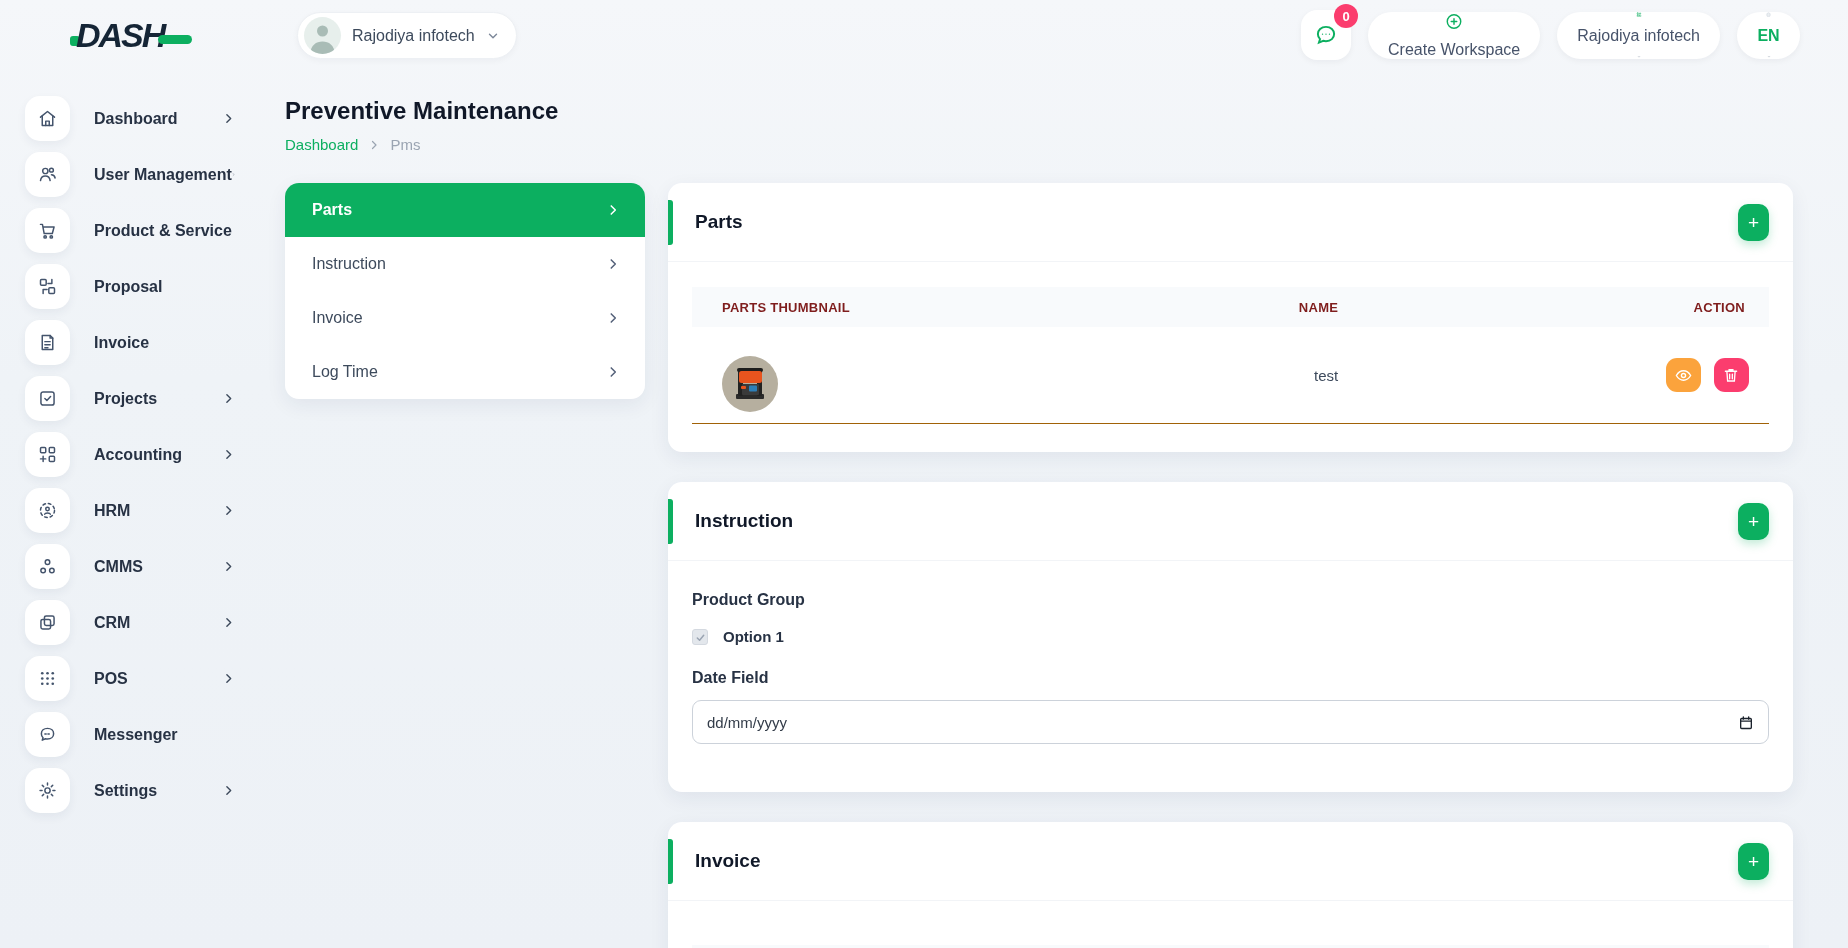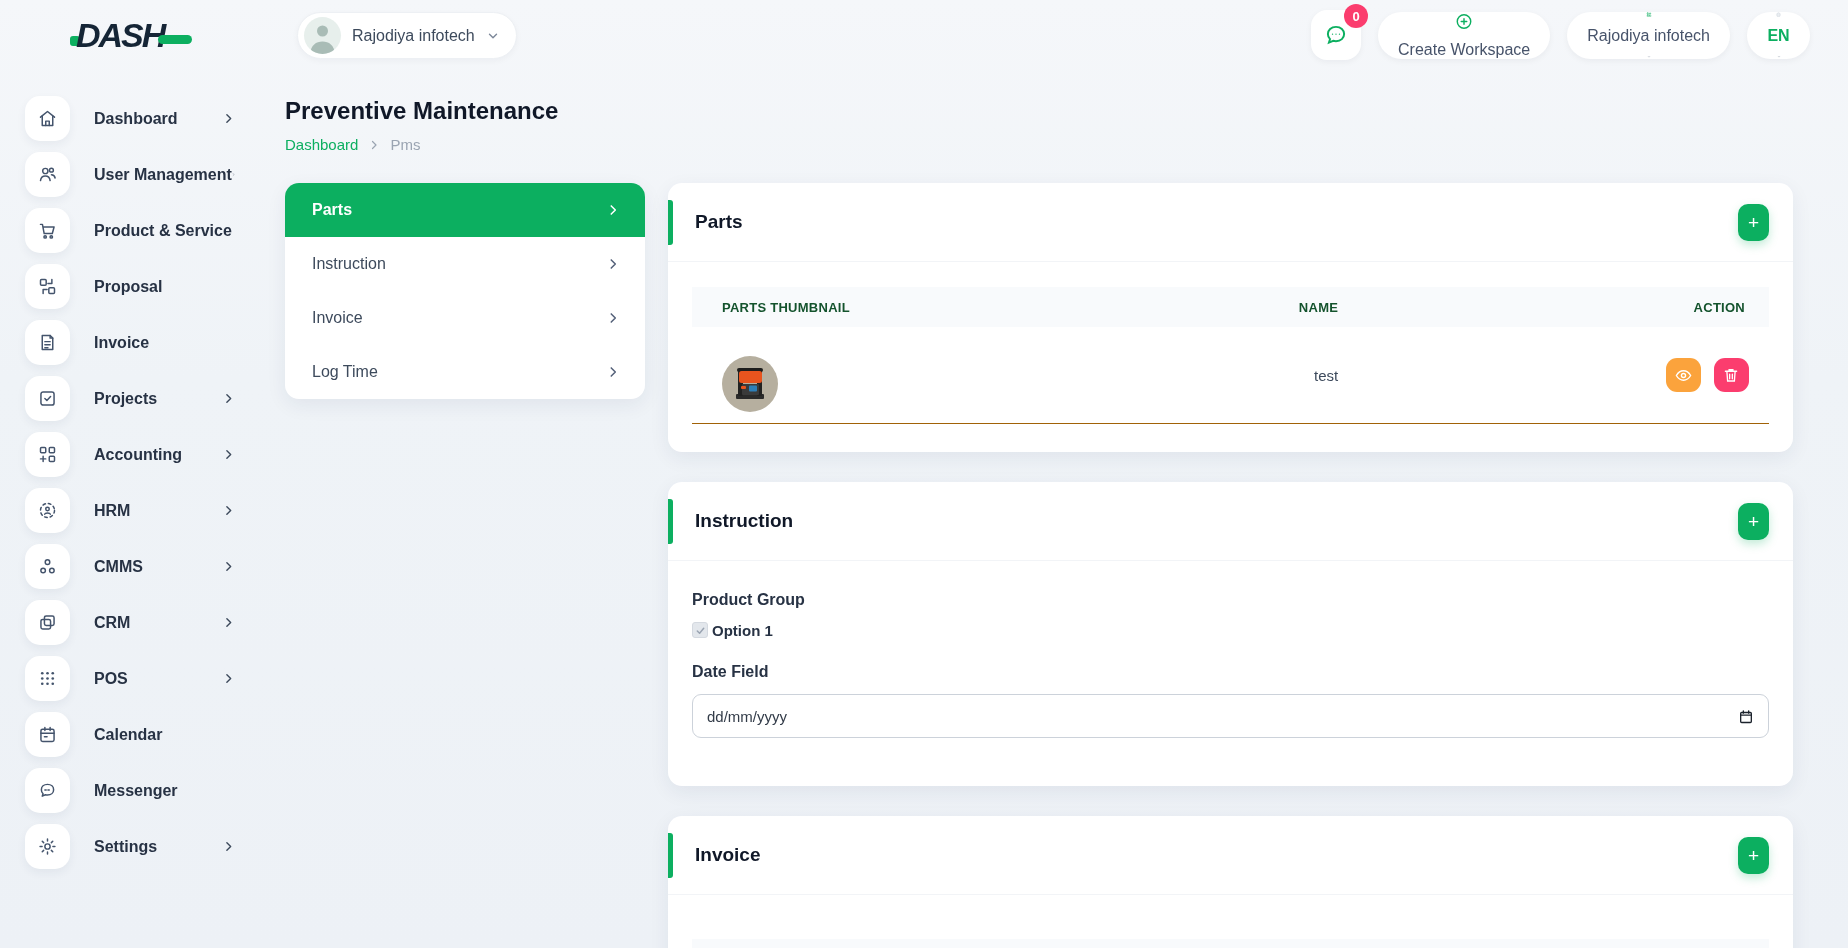--- a/index.html
+++ b/index.html
@@ -6,21 +6,21 @@
   html,body { width:1848px; height:948px; overflow:hidden; }
   body {
     font-family:"Liberation Sans","DejaVu Sans",sans-serif;
     background:linear-gradient(180deg,#f5f7fa 0%,#eff3f7 40%,#edf1f6 100%);
     color:#1f2937;
     position:relative;
   }
   svg { display:block; }
 
   
-  .topbar { position:absolute; top:0; left:0; right:2px; height:71px;text-align:center; }
+  .topbar { position:absolute; top:0; left:0; right:12px; height:71px;text-align:center; }
   .logo { position:absolute; left:70px; top:16px; display:flex; align-items:center; cursor:pointer; }
   .logo-text { font-size:34px; font-weight:700; letter-spacing:-2px; color:#152536; font-style:italic; }
   .logo-dot { width:10px; height:10px; border-radius:3px; background:#0caf60; margin-right:-4px; margin-top:10px; }
   .logo-dash { width:34px; height:9px; border-radius:5px; background:#0caf60; margin-left:-6px; margin-top:8px; }
 
   .user-pill { position:absolute; left:297px; top:12px; height:47px; background:#fff;
     border:1px solid #edf0f4; border-radius:24px; display:flex; align-items:center;
     padding:0 16px 0 6px; gap:11px; box-shadow:0 2px 6px rgba(16,24,40,.04); cursor:pointer; }
   .avatar { width:37px; height:37px; border-radius:50%; background:#e7efec; overflow:hidden;
     display:flex; align-items:flex-end; justify-content:center; }
@@ -72,35 +72,35 @@
     border-radius:0 3px 3px 0; }
   .card-title { font-size:19px; font-weight:700; color:#101828; }
   .add-btn { margin-left:auto; width:31px; height:37px; background:#0caf60; border:none; border-radius:10px;
     color:#fff; font-size:19px; line-height:1; display:flex; align-items:center; justify-content:center;
     cursor:pointer; box-shadow:0 4px 10px rgba(12,175,96,.25); }
   .card-body { padding:25px 24px 28px; }
 
   
   .tbl { width:100%; }
   .tbl-head { display:flex; background:#f8fafc; height:40px; align-items:center;
-    font-size:13px; font-weight:700; color:#14532d; letter-spacing:.02em; }
+    font-size:13px; font-weight:700; color:#7f1d1d; letter-spacing:.02em; }
   .tbl-row { display:flex; align-items:center; height:97px; border-bottom:1px solid #a16207; font-size:15px; color:#3d4a5c; }
   .c1 { width:25%; padding-left:30px; }
   .c2 { width:35%; text-align:right; }
   .c3 { width:40%; text-align:right; padding-right:24px; }
   .thumb { width:56px; height:56px; border-radius:50%; margin-left:50px; overflow:hidden; }
   .row-actions { display:flex; gap:13px; justify-content:flex-end; padding-right:20px; width:40%; }
   .act-btn { width:35px; height:34px; border:none; border-radius:11px; display:flex; align-items:center;
     justify-content:center; color:#fff; cursor:pointer; }
   .act-view { background:#fba33c; }
   .act-del { background:#fb3d6e; }
 
   
   .field-label { font-size:16px; font-weight:600; color:#273244; }
-  .opt-row { display:flex; align-items:flex-start; gap:4px; margin-top:13px; }
+  .opt-row { display:flex; align-items:flex-end; gap:15px; margin-top:19px; }
   .checkbox { width:16px; height:16px; background:#e3e7ec; border:1px solid #d4d9e0; border-radius:3px;
     display:flex; align-items:center; justify-content:center; color:#9aa4b2; }
   .opt-label { font-size:15px; font-weight:600; color:#273244; }
   .date-label { margin-top:24px; }
   .date-input { margin-top:13px; height:44px; border:1px solid #ccd2da; border-radius:9px;
     display:flex; align-items:center; padding:4px 14px; font-size:15px; color:#333c49; cursor:text;
     justify-content:space-between; background:#fff; }
   .instr-body { padding:30px 24px 48px; }
   .invoice-body { padding:44px 24px 28px; }
 </style>
@@ -322,30 +322,20 @@
           <circle cx="12" cy="18" r="1.5"></circle>
           <circle cx="18" cy="18" r="1.5"></circle>
       </svg>
     </span>
     <span class="side-label">POS</span>
     <svg class="side-chev" width="13" height="13" viewBox="0 0 24 24" fill="none" stroke="currentColor" stroke-width="2.6" stroke-linecap="round" stroke-linejoin="round">
         <polyline points="9 5 16 12 9 19"></polyline>
       </svg>
   </div>
 
-  <div class="side-item">
-    <span class="side-tile">
-      <svg width="21" height="21" viewBox="0 0 24 24" fill="none" stroke="currentColor" stroke-width="1.7" stroke-linecap="round">
-        <rect x="4.5" y="6" width="15" height="14" rx="2"></rect>
-          <path d="M4.5 10.5h15M9 4v3.5M15 4v3.5"></path>
-        <path d="M8.5 14.5h3"></path>
-      </svg>
-    </span>
-    <span class="side-label">Calendar</span>
-  </div>
 
   <div class="side-item">
     <span class="side-tile">
       <svg width="21" height="21" viewBox="0 0 24 24" fill="none" stroke="currentColor" stroke-width="1.7" stroke-linecap="round" stroke-linejoin="round">
         <path d="M12 5c4.2 0 7 2.7 7 6.1s-2.8 6.1-7 6.1c-.8 0-1.6-.1-2.3-.3L6 18.5l.9-2.8C5.7 14.6 5 13.2 5 11.1 5 7.7 7.8 5 12 5z"></path>
         <path d="M9 11.5h6" stroke-dasharray="1.5 2"></path>
       </svg>
     </span>
     <span class="side-label">Messenger</span>
   </div>

